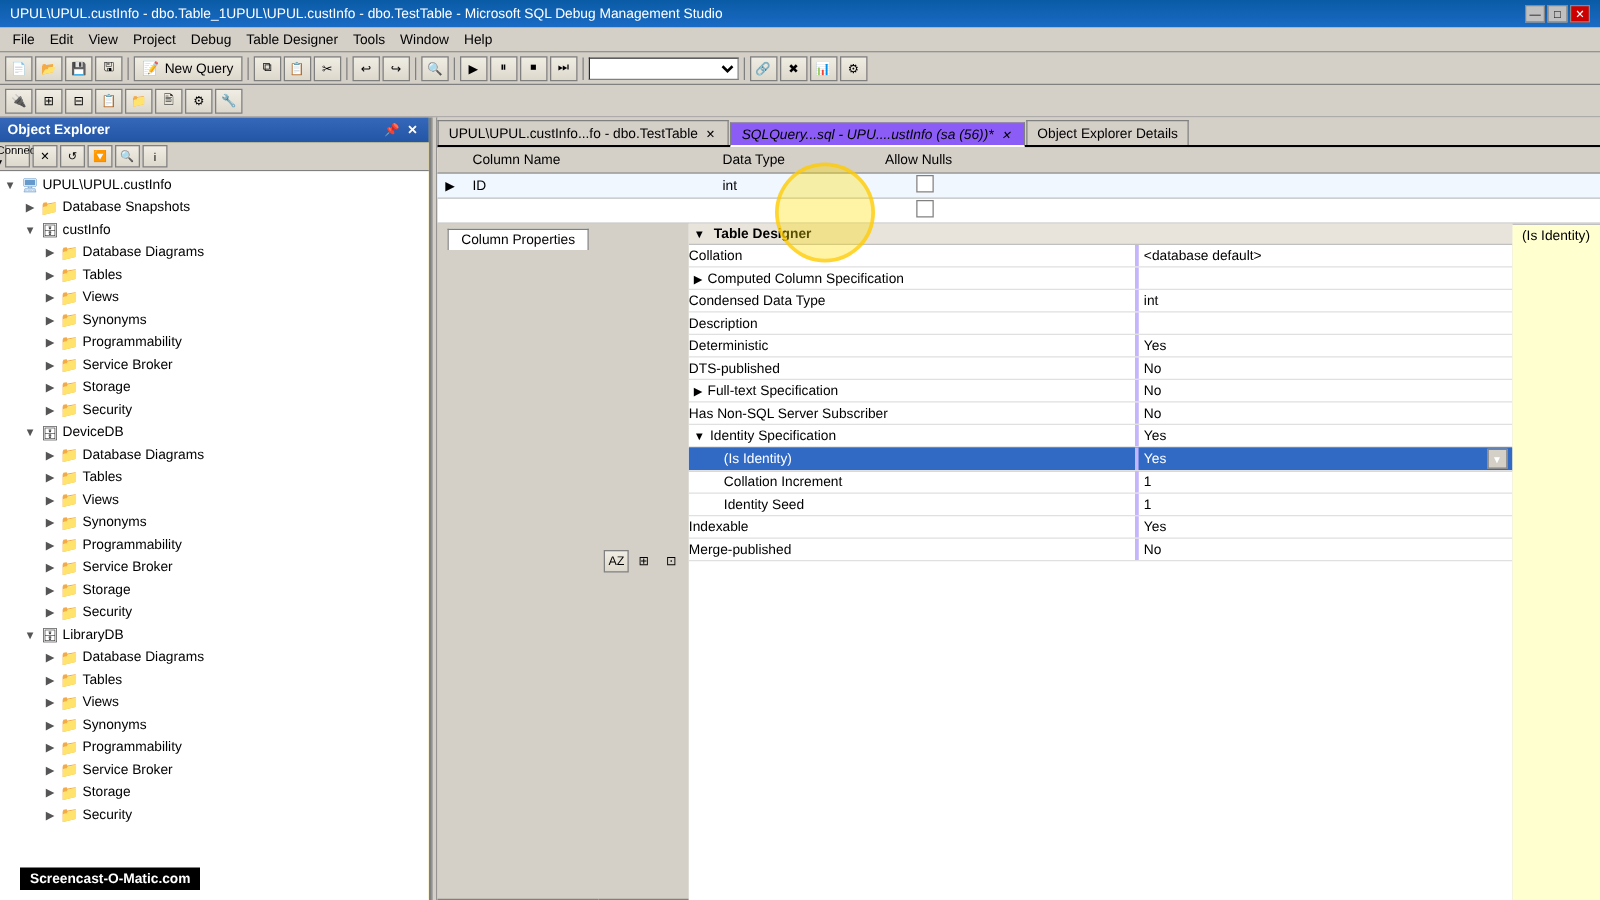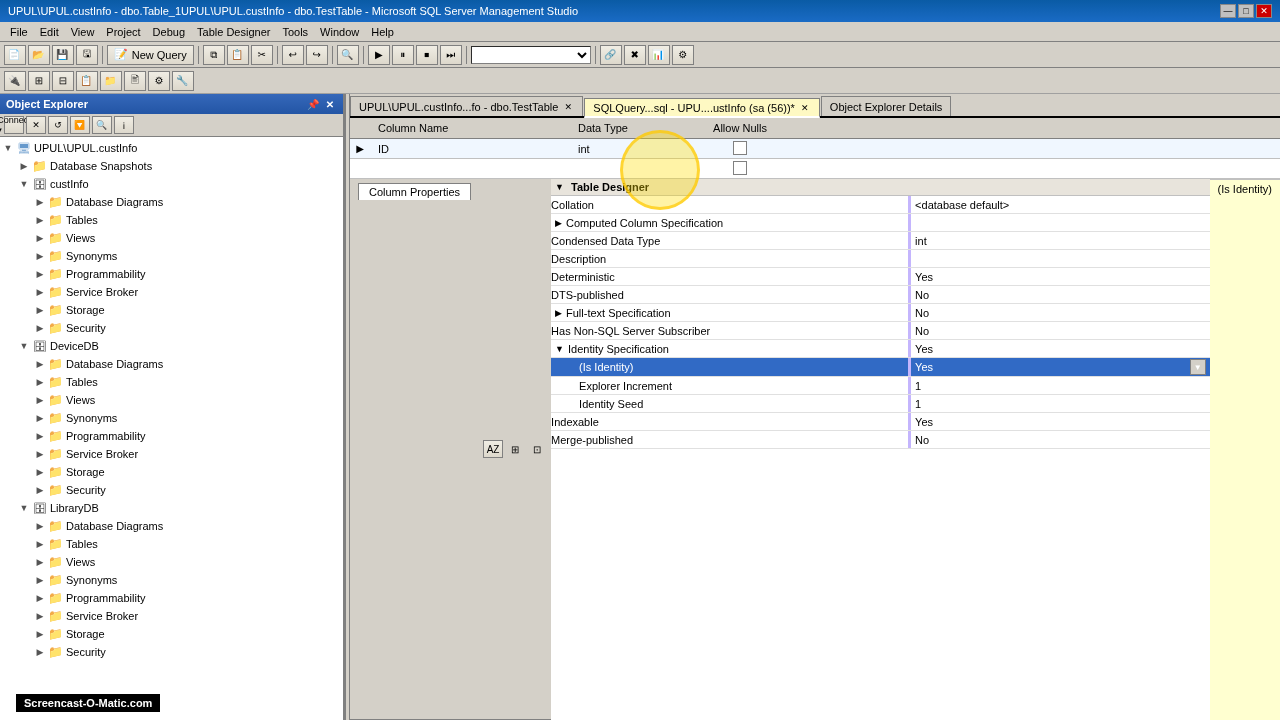--- a/index.html
+++ b/index.html
@@ -44,30 +44,30 @@
     
     .icon-folder { color: #f0b030; font-size: 12px; }
     .icon-cylinder { color: #6699cc; }
 
     
     #content-area { flex: 1; display: flex; flex-direction: column; background: #d4d0c8; }
 
     
     #tab-bar { background: #d4d0c8; display: flex; align-items: flex-end; padding-top: 2px; border-bottom: 2px solid #000000; }
     .tab { height: 20px; padding: 0 8px; background: #d4d0c8; border: 1px solid #808080; border-bottom: none; font-size: 11px; display: flex; align-items: center; gap: 4px; cursor: pointer; margin-right: 1px; }
-    .tab.active { background: #fef9c3; border-bottom: 2px solid white; margin-bottom: -2px; z-index: 1; }
+    .tab.active { background: #8b5cf6; border-bottom: 2px solid white; margin-bottom: -2px; z-index: 1; font-style: italic; }
     .tab-close { font-size: 9px; width: 12px; height: 12px; display: flex; align-items: center; justify-content: center; cursor: pointer; }
 
     
     #designer-area { background: white; flex: 0 0 auto; }
     #col-headers { display: flex; background: #d4d0c8; border-bottom: 1px solid #808080; padding: 2px 0; }
     .col-header { font-size: 11px; padding: 2px 8px; font-weight: normal; }
     .col-name { width: 200px; }
     .col-type { width: 130px; }
-    .col-null { width: 80px; text-align: center; }
+    .col-null { width: 80px; text-align: left; }
 
     .designer-row { display: flex; align-items: center; border-bottom: 1px solid #c0c0c0; height: 20px; }
     .designer-row.active { background: #f0f7ff; }
     .row-arrow { width: 20px; display: flex; align-items: center; justify-content: center; font-size: 10px; }
     .row-cell { font-size: 11px; padding: 0 8px; }
     .row-col-name { width: 200px; }
     .row-col-type { width: 130px; }
     .row-col-null { width: 80px; text-align: center; }
     .row-checkbox { width: 14px; height: 14px; border: 1px solid #808080; background: white; display: inline-block; }
 
@@ -106,21 +106,21 @@
 
     
     #watermark { position: absolute; bottom: 8px; left: 16px; background: black; color: white; padding: 3px 8px; font-size: 11px; font-weight: bold; z-index: 100; }
   </style>
 </head>
 <body>
 
 <div style="position:relative; width:1280px; height:720px; overflow:hidden;">
 
   <div id="title-bar">
-    <span>UPUL\UPUL.custInfo - dbo.Table_1UPUL\UPUL.custInfo - dbo.TestTable - Microsoft SQL Server Management Studio</span>
+    <span>UPUL\UPUL.custInfo - dbo.Table_1UPUL\UPUL.custInfo - dbo.TestTable - Microsoft SQL Debug Management Studio</span>
     <div class="controls">
       <div class="ctrl-btn">—</div>
       <div class="ctrl-btn">□</div>
       <div class="ctrl-btn" style="background:#c00;color:white;">✕</div>
     </div>
   </div>
 
   <div id="menu-bar">
     <span class="menu-item">File</span>
     <span class="menu-item">Edit</span>
@@ -519,21 +519,21 @@
 
           <div class="prop-row selected">
             <div class="prop-name indent" style="background:#316ac5; color:white;">(Is Identity)</div>
             <div class="prop-value with-dropdown" style="background:#316ac5; color:white;">
               <span>Yes</span>
               <div class="dropdown-arrow">▼</div>
             </div>
           </div>
 
           <div class="prop-row">
-            <div class="prop-name indent">Explorer Increment</div>
+            <div class="prop-name indent">Collation Increment</div>
             <div class="prop-value">1</div>
           </div>
 
           <div class="prop-row">
             <div class="prop-name indent">Identity Seed</div>
             <div class="prop-value">1</div>
           </div>
 
           <div class="prop-row">
             <div class="prop-name">Indexable</div>

